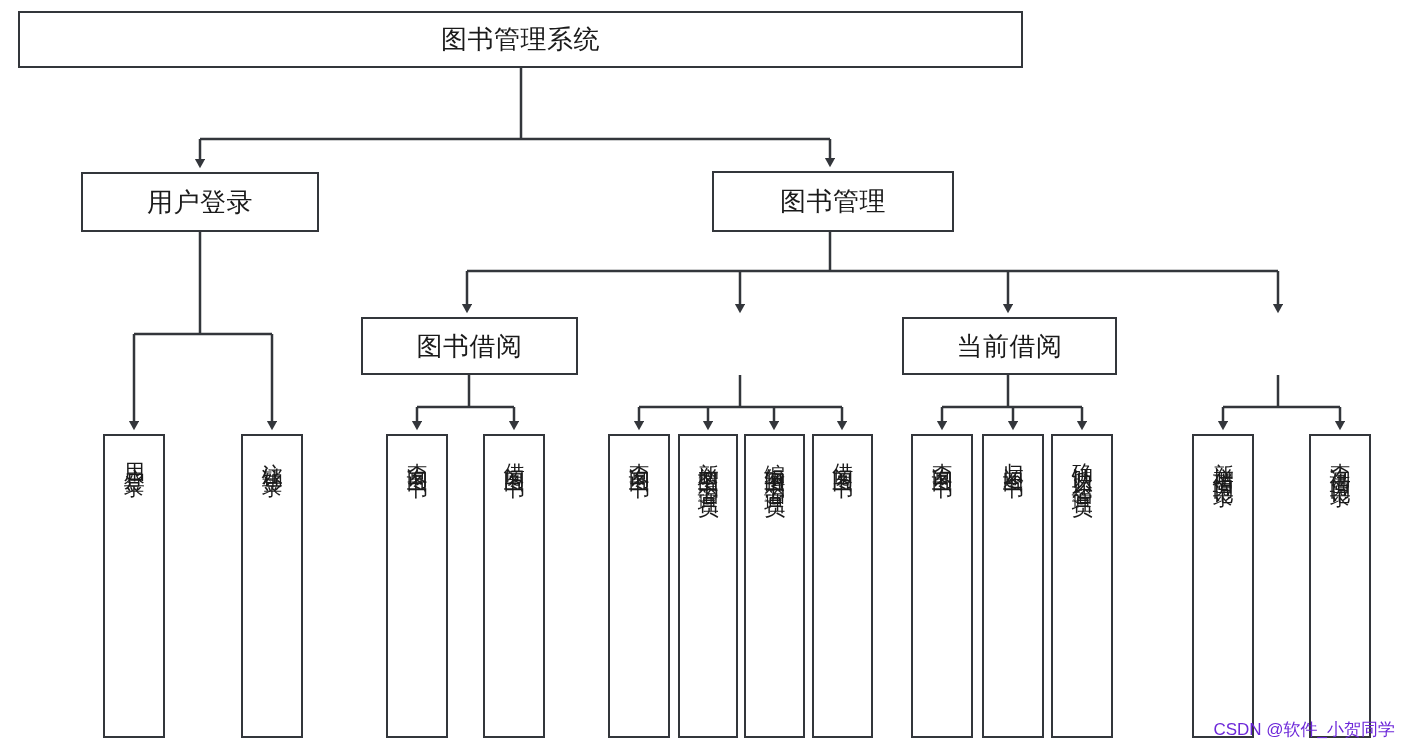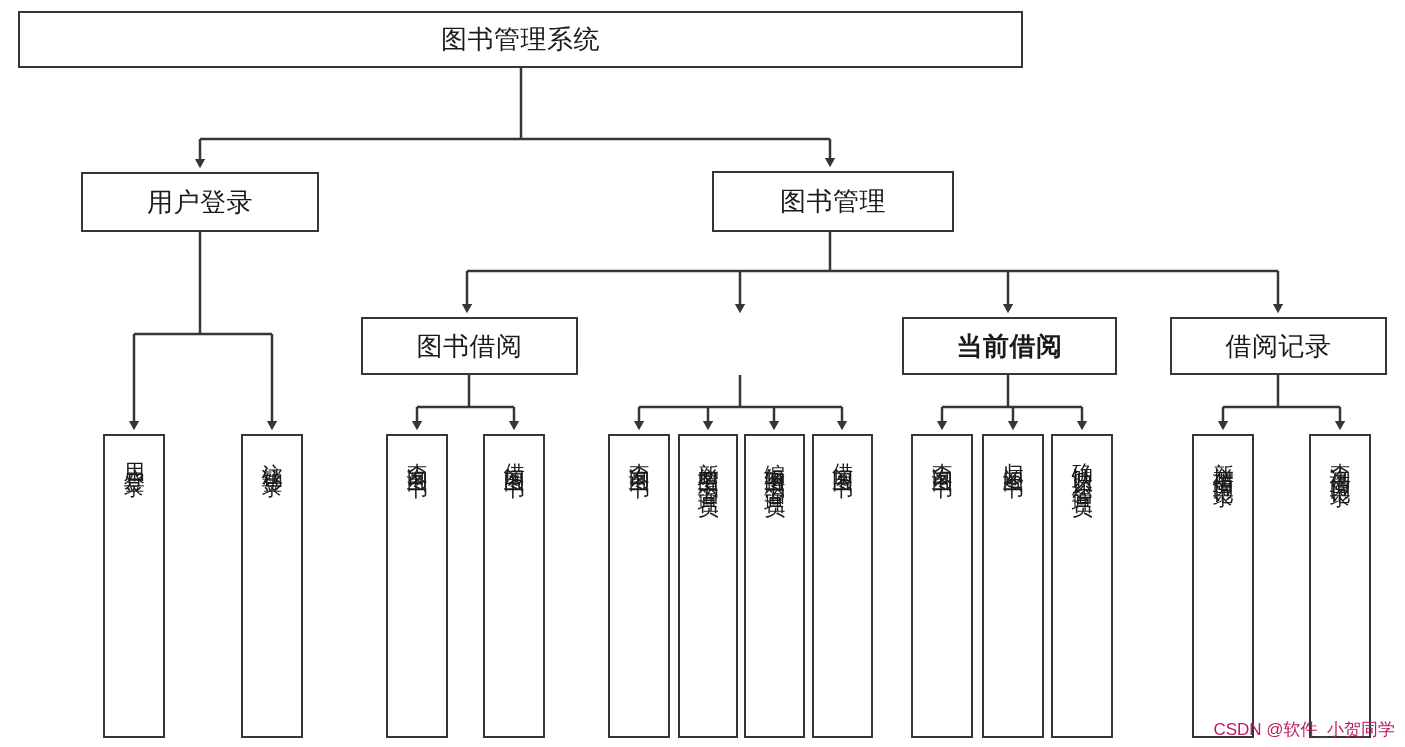--- a/index.html
+++ b/index.html
@@ -51,21 +51,21 @@
     letter-spacing: 5px;
     font-size: 21px;
     white-space: nowrap;
     margin: 0 auto;
   }
   .watermark {
     position: absolute;
     right: 10px;
     bottom: 6px;
     font-size: 17px;
-    color: #be185d;
+    color: #6d28d9;
     white-space: nowrap;
     pointer-events: none;
   }
 </style>
 </head>
 <body>
 
 <div id="stage">
 
   <svg id="diagram-svg" viewBox="0 0 1405 747" xmlns="http://www.w3.org/2000/svg">
@@ -129,25 +129,22 @@
   <div class="node-box" style="left: 81px; top: 172px; width: 238px; height: 60px;">
     <span class="node-label">用户登录</span>
   </div>
   <div class="node-box" style="left: 712px; top: 171px; width: 242px; height: 61px;">
     <span class="node-label">图书管理</span>
   </div>
 
   <div class="node-box" style="left: 361px; top: 317px; width: 217px; height: 58px;">
     <span class="node-label">图书借阅</span>
   </div>
-  <div class="node-box" style="left: 902px; top: 317px; width: 215px; height: 58px; font-weight: bold;">
+  <div class="node-box" style="left: 902px; top: 317px; width: 215px; height: 58px;">
     <span class="node-label">当前借阅</span>
-  </div>
-  <div class="node-box" style="left: 1170px; top: 317px; width: 217px; height: 58px;">
-    <span class="node-label">借阅记录</span>
   </div>
 
   <div class="node-box vertical" style="left: 103px; top: 434px; width: 62px; height: 304px;">
     <span class="node-label">用户登录</span>
   </div>
   <div class="node-box vertical" style="left: 241px; top: 434px; width: 62px; height: 304px;">
     <span class="node-label">注销登录</span>
   </div>
   <div class="node-box vertical" style="left: 386px; top: 434px; width: 62px; height: 304px;">
     <span class="node-label">查询图书</span>

